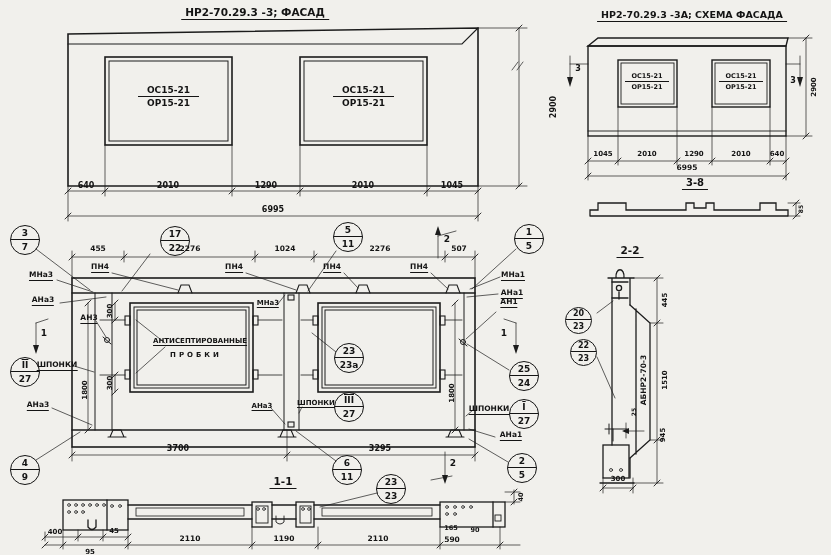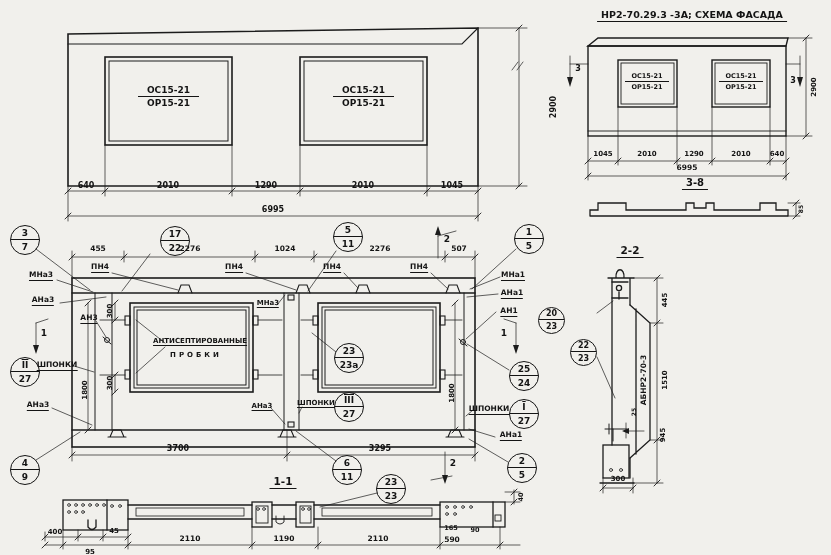--- a/index.html
+++ b/index.html
@@ -208,20 +208,21 @@
       <polygon points="800,87 797,77 803,77"></polygon>
       <polygon points="36,354 33,345 39,345"></polygon>
       <polygon points="516,354 513,345 519,345"></polygon>
       <polygon points="438,226 435,235 441,235"></polygon>
       <polygon points="445,484 442,475 448,475"></polygon>
       <polygon points="622,431 629,428 629,434"></polygon>
     </g>
   </g>
 </svg>
 
+<span class="title" style="left:255px;top:6px">НР2-70.29.3 -3;  ФАСАД</span>
 <div class="winlbl" style="left:138px;top:85px;width:61px">
   <span class="t">ОС15-21</span>
   <span class="b">ОР15-21</span>
 </div>
 <div class="winlbl" style="left:333px;top:85px;width:61px">
   <span class="t">ОС15-21</span>
   <span class="b">ОР15-21</span>
 </div>
 <span class="lbl" style="left:86px;top:181px">640</span>
 <span class="lbl" style="left:168px;top:181px">2010</span>
@@ -264,21 +265,21 @@
 <span class="lbl s75 und" style="left:41px;top:271px">МНа3</span>
 <span class="lbl s75 und" style="left:43px;top:296px">АНа3</span>
 <span class="lbl s75 und" style="left:89px;top:314px">АН3</span>
 <span class="lbl s75 und" style="left:57px;top:361px">ШПОНКИ</span>
 <span class="lbl s75 und" style="left:38px;top:401px">АНа3</span>
 <span class="lbl s7 und" style="left:268px;top:299px">МНа3</span>
 <span class="lbl s7 und" style="left:262px;top:402px">АНа3</span>
 <span class="lbl s7 und" style="left:316px;top:399px">ШПОНКИ</span>
 <span class="lbl s75 und" style="left:513px;top:271px">МНа1</span>
 <span class="lbl s75 und" style="left:512px;top:289px">АНа1</span>
-<span class="lbl s75 und" style="left:509px;top:307px">АН1</span>
+<span class="lbl s75 und" style="left:509px;top:298px">АН1</span>
 <span class="lbl s75 und" style="left:489px;top:405px">ШПОНКИ</span>
 <span class="lbl s75 und" style="left:511px;top:431px">АНа1</span>
 <span class="lbl s7 und" style="left:200px;top:337px">АНТИСЕПТИРОВАННЫЕ</span>
 <span class="lbl s7 sp3" style="left:196px;top:351px">ПРОБКИ</span>
 <span class="vlbl" style="left:85px;top:390px">1800</span>
 <span class="vlbl" style="left:452px;top:393px">1800</span>
 <span class="vlbl" style="left:110px;top:311px">300</span>
 <span class="vlbl" style="left:110px;top:383px">300</span>
 <span class="lbl" style="left:178px;top:444px">3700</span>
 <span class="lbl" style="left:380px;top:444px">3295</span>
@@ -332,21 +333,21 @@
   <span class="b">5</span>
     </div>
 <div class="balloon" style="left:332px;top:455px">
   <span class="t">6</span>
   <span class="b">11</span>
     </div>
 <div class="balloon" style="left:376px;top:474px">
   <span class="t">23</span>
   <span class="b">23</span>
     </div>
-<div class="balloon sm" style="left:538px;top:307px">
+<div class="balloon sm" style="left:565px;top:307px">
   <span class="t">20</span>
   <span class="b">23</span>
     </div>
 <div class="balloon sm" style="left:570px;top:339px">
   <span class="t">22</span>
   <span class="b">23</span>
     </div>
 
 <span class="title" style="left:283px;top:475px">1-1</span>
 <span class="lbl s7" style="left:55px;top:528px">400</span>

